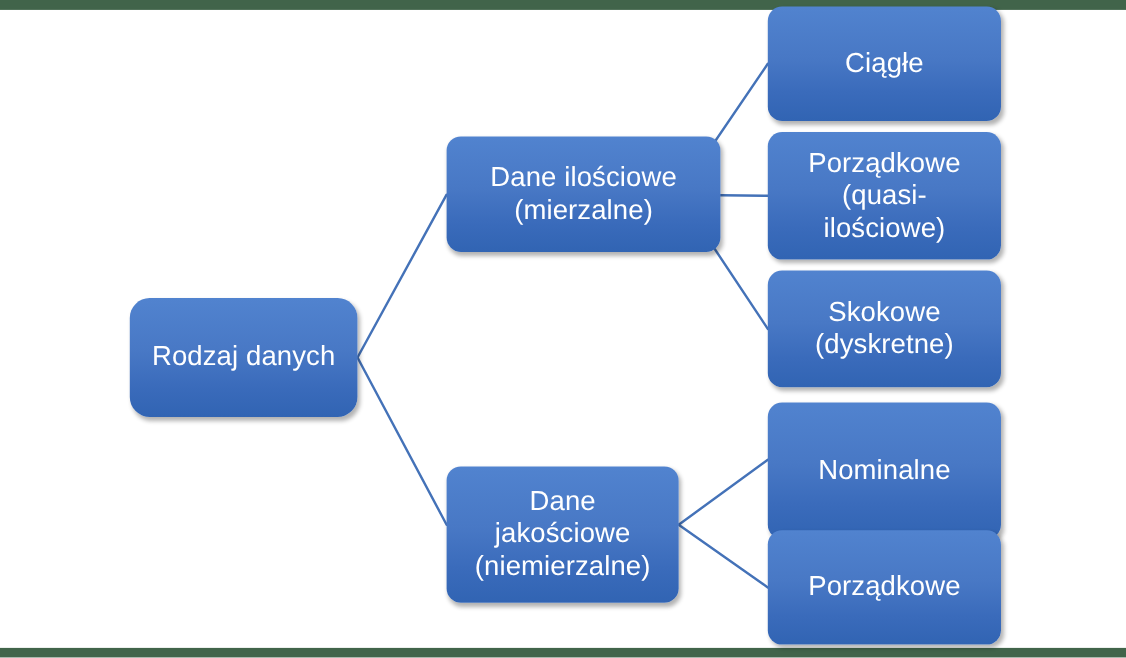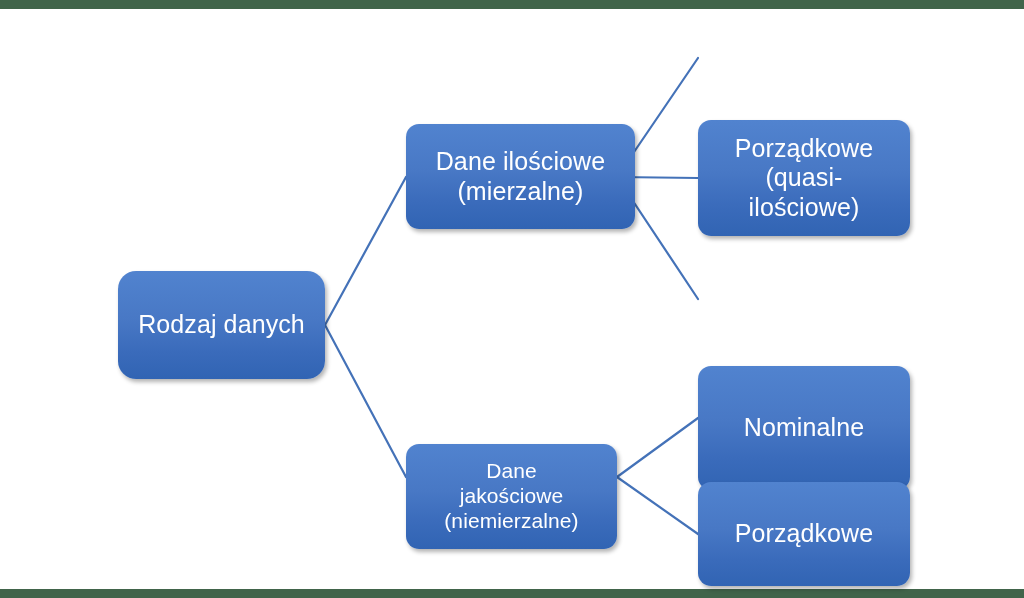--- a/index.html
+++ b/index.html
@@ -55,30 +55,30 @@
     left: 118px;
     top: 271px;
     width: 207px;
     height: 108px;
     font-size: 25px;
     border-radius: 18px;
   }
   .node-mid-quant {
     left: 406px;
     top: 124px;
-    width: 229px;
+    width: 249px;
     height: 105px;
     font-size: 25px;
   }
   .node-mid-qual {
     left: 406px;
-    top: 444px;
+    top: 424px;
     width: 211px;
-    height: 105px;
-    font-size: 21px;
+    height: 124px;
+    font-size: 25px;
   }
   .node-leaf {
     left: 698px;
     width: 212px;
     font-size: 25px;
   }
   .leaf-ciagle   { top: 6px;   height: 104px; }
   .leaf-porz-q   { top: 120px; height: 116px; }
   .leaf-skokowe  { top: 246px; height: 106px; }
   .leaf-nominal  { top: 366px; height: 124px; }
@@ -106,23 +106,26 @@
 
   <div class="node node-root">Rodzaj danych</div>
 
   <div class="node node-mid-quant">Dane ilościowe
 (mierzalne)</div>
 
   <div class="node node-mid-qual">Dane
 jakościowe
 (niemierzalne)</div>
 
+  <div class="node node-leaf leaf-ciagle">Ciągłe</div>
 
   <div class="node node-leaf leaf-porz-q">Porządkowe
 (quasi-
 ilościowe)</div>
 
+  <div class="node node-leaf leaf-skokowe">Skokowe
+(dyskretne)</div>
 
   <div class="node node-leaf leaf-nominal">Nominalne</div>
 
   <div class="node node-leaf leaf-porz">Porządkowe</div>
 
 </div>
 
 </body></html>

